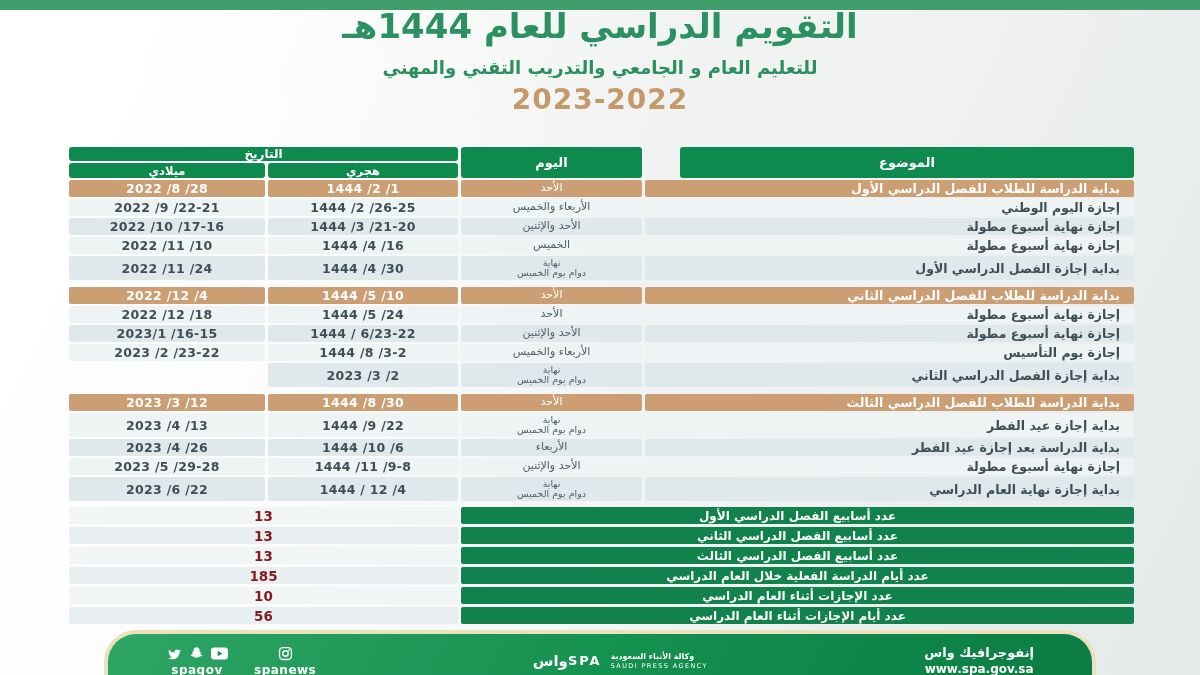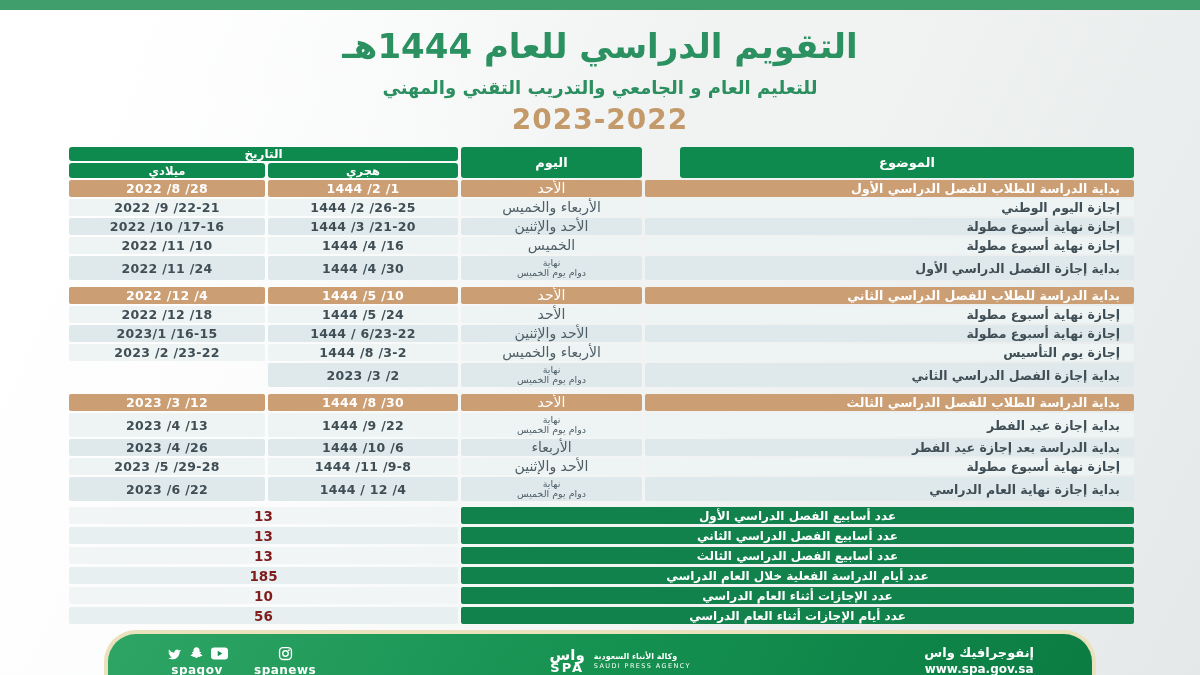--- a/index.html
+++ b/index.html
@@ -9,21 +9,21 @@
   .stage {
     position:relative; width:1200px; height:675px; overflow:hidden; direction:rtl;
     background:
       linear-gradient(295deg, rgba(220,224,224,.55) 0%, rgba(220,224,224,0) 40%),
       linear-gradient(115deg, rgba(255,255,255,.95) 10%, rgba(255,255,255,0) 48%),
       linear-gradient(65deg, rgba(255,255,255,.7) 20%, rgba(240,242,242,0) 55%),
       #f1f3f3;
   }
   .topband { position:absolute; top:0; left:0; width:1200px; height:10px; background:#3f9e6b; }
 
-  .page-header { position:absolute; top:26px; left:0; width:1200px; text-align:center; }
+  .page-header { position:absolute; top:6px; left:0; width:1200px; text-align:center; }
   .title    { font-size:34px; font-weight:bold; color:#2b9161; }
   .subtitle { margin-top:11px; font-size:18px; font-weight:bold; color:#2b8f5f; }
   .years    { margin-top:5px; font-size:28px; font-weight:bold; color:#c49a6a; direction:ltr; letter-spacing:1px; }
 
   .table-wrap { position:absolute; top:147px; right:66px; width:1068px; }
   .grid { display:grid; grid-template-columns:489px 181px 190px 196px; column-gap:3px; }
 
   .thead { grid-template-rows:14px 15px; row-gap:2px; }
   .th { background:#0e8a4f; color:#fff; display:flex; align-items:center; justify-content:center;
         font-weight:bold; border-radius:3px; }
@@ -33,21 +33,21 @@
   .th.sub       { grid-row:2; font-size:11.5px; }
 
   .sections { display:flex; flex-direction:column; gap:7px; margin-top:2px; }
   .section  { display:flex; flex-direction:column; gap:2px; }
   .trow .cell { display:flex; align-items:center; justify-content:center;
                 border-radius:2px; min-height:17px; background:#eef3f4; color:#3f4e55; }
   .trow.tall .cell { min-height:24px; }
   .section .trow:nth-child(odd):not(.highlight) .cell { background:#dfe9ec; }
   .trow.highlight .cell { background:#cb9e73; color:#fff; }
   .cell.subject { justify-content:flex-start; padding:0 14px; font-weight:bold; font-size:12.5px; }
-  .cell.day { font-size:14px; color:#4e5e66; white-space:pre-line; text-align:center; line-height:1.1; }
+  .cell.day { font-size:11px; color:#4e5e66; white-space:pre-line; text-align:center; line-height:1.1; }
   .trow.tall .cell.day { font-size:9.5px; }
   .trow.highlight .cell.day { color:#fff; }
   .cell.date { direction:ltr; font-weight:bold; font-size:12.5px; letter-spacing:.3px; }
 
   .summary { display:flex; flex-direction:column; gap:3px; margin-top:6px; }
   .srow .bar { grid-column:1/3; background:#11824c; color:#fff; font-weight:bold; font-size:12px;
                display:flex; align-items:center; justify-content:center; border-radius:2px; min-height:17px; }
   .srow .num { grid-column:3/5; display:flex; align-items:center; justify-content:center;
                font-weight:bold; font-size:13.5px; color:#7f1d1d; background:#f2f5f5;
                border-radius:2px; direction:ltr; }
@@ -56,21 +56,21 @@
   .footer { position:absolute; top:630px; left:104px; width:992px; height:58px;
             border-radius:32px 32px 0 0; border:4px solid #eae1bd; border-bottom:none;
             background:linear-gradient(120deg,#2ea565 0%,#14904f 52%,#0b7c43 100%);
             display:flex; align-items:center; justify-content:space-between;
             padding:0 58px; color:#fff; }
   .credit { text-align:center; line-height:1.25; }
   .credit-title { font-size:13px; font-weight:bold; }
   .credit-site  { font-size:12px; font-weight:bold; direction:ltr; }
 
   .logo { display:flex; align-items:center; gap:9px; direction:ltr; }
-  .spa-mark { display:flex; flex-direction:column; align-items:center; line-height:.95; }
+  .spa-mark { display:flex; flex-direction:row; align-items:center; line-height:.95; }
   .spa-mark .ar { font-size:15px; font-weight:bold; }
   .spa-mark .en { font-size:13px; font-weight:bold; letter-spacing:2px; }
   .logo-text { display:flex; flex-direction:column; line-height:1.3; }
   .logo-text .ar { font-size:8px; font-weight:bold; }
   .logo-text .en { font-size:6.5px; letter-spacing:1.4px; }
 
   .social { display:flex; align-items:flex-start; gap:26px; direction:ltr; }
   .social-group { display:flex; flex-direction:column; align-items:center; gap:1px; }
   .icons { display:flex; align-items:center; gap:7px; height:17px; }
   .icons svg { display:block; }

